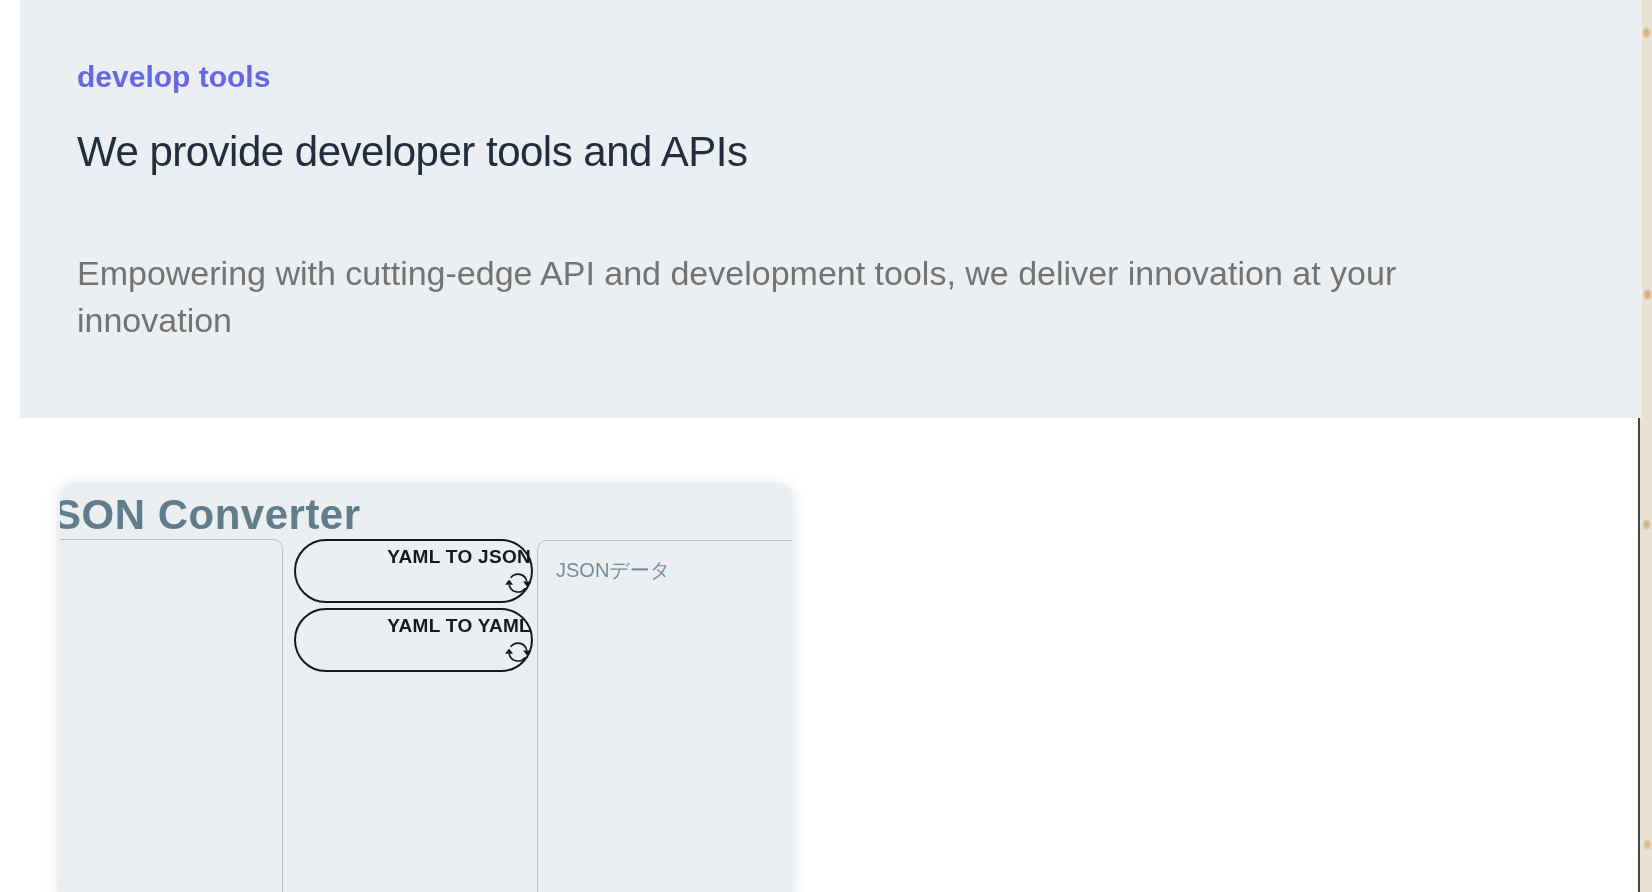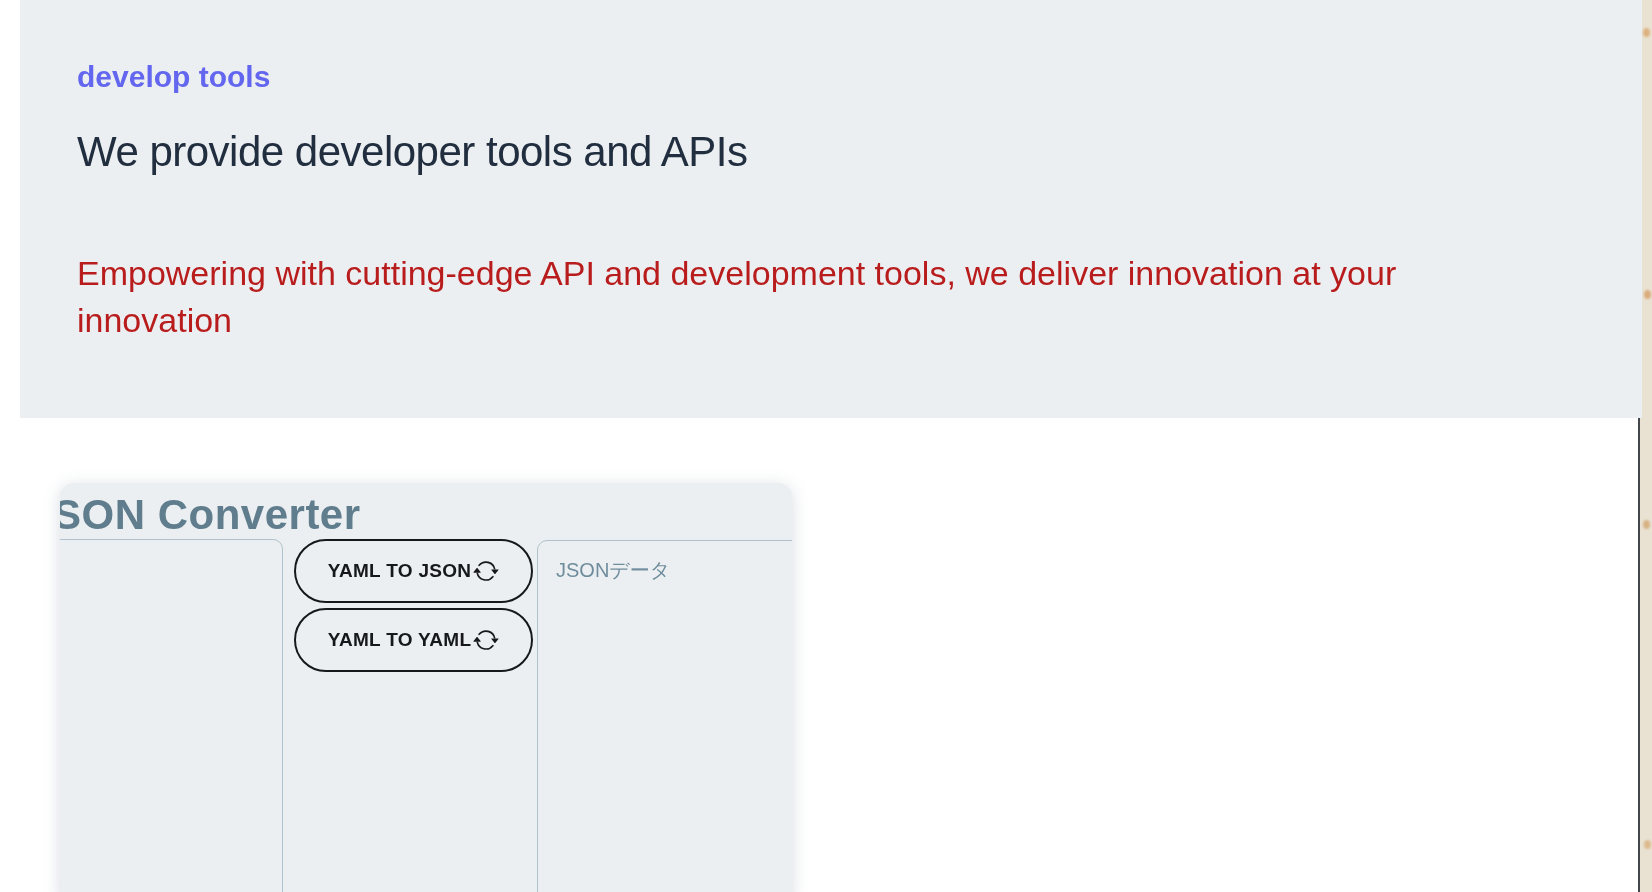--- a/index.html
+++ b/index.html
@@ -40,21 +40,21 @@
   .hero-title {
     position: absolute; left: 57px; top: 128px;
     font-size: 42px; font-weight: 400;
     letter-spacing: -0.5px;
     color: #212e3f;
     white-space: nowrap;
   }
   .hero-desc {
     position: absolute; left: 57px; top: 250px;
     font-size: 34px; font-weight: 400;
-    color: #b91c1c;
+    color: #737373;
     line-height: 47px;
   }
   .hero-desc div { white-space: nowrap; }
   
   .card {
     position: absolute; left: 60px; top: 483px;
     width: 732px; height: 420px;
     background: #eceff1;
     border-radius: 14px;
     box-shadow: 0 3px 16px rgba(96,116,139,0.25);
@@ -80,27 +80,28 @@
   }
   .pane-left  { left: -250px; top: 56px; width: 473px; height: 400px; }
   .pane-right { left: 477px;  top: 57px; width: 430px; height: 400px; }
   .pane::placeholder { color: #6f8d9d; opacity: 1; }
   .pill-btn {
     position: absolute; left: 234px;
     width: 239px; height: 64px;
     border: 2px solid #16181b;
     border-radius: 33px;
     background: transparent;
-    display: flex; align-items: center; justify-content: center;
+    display: flex; align-items: flex-end; justify-content: center;
     gap: 2px;
     font-family: "Liberation Sans", sans-serif;
     font-size: 19px; font-weight: 700;
     letter-spacing: 0.3px;
     color: #16181b;
     cursor: pointer;
+    flex-direction: column;
   }
   .pill-btn.first  { top: 56px; }
   .pill-btn.second { top: 125px; }
   .refresh-icon { display: inline-flex; width: 26px; height: 26px; }
   .refresh-icon svg { width: 100%; height: 100%; fill: #16181b; }
 </style>
 </head>
 <body>
 
 <div class="page">

